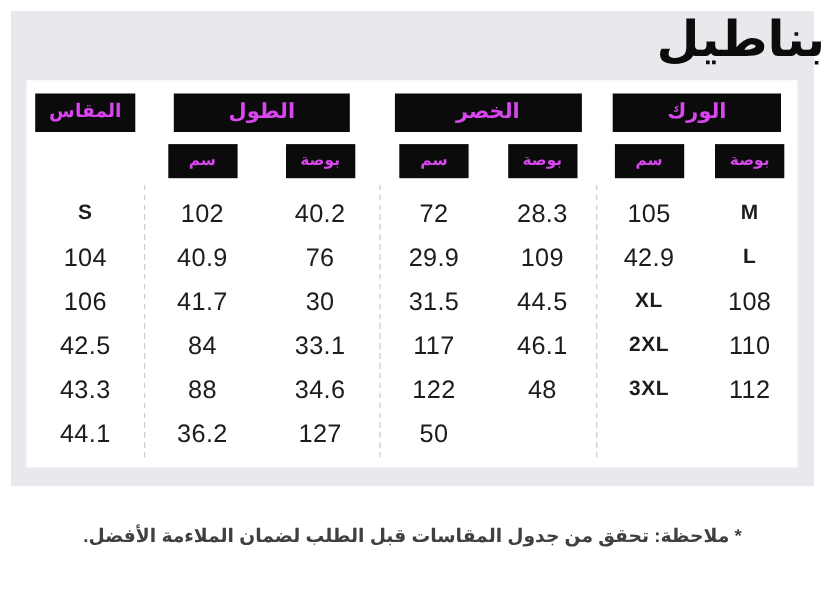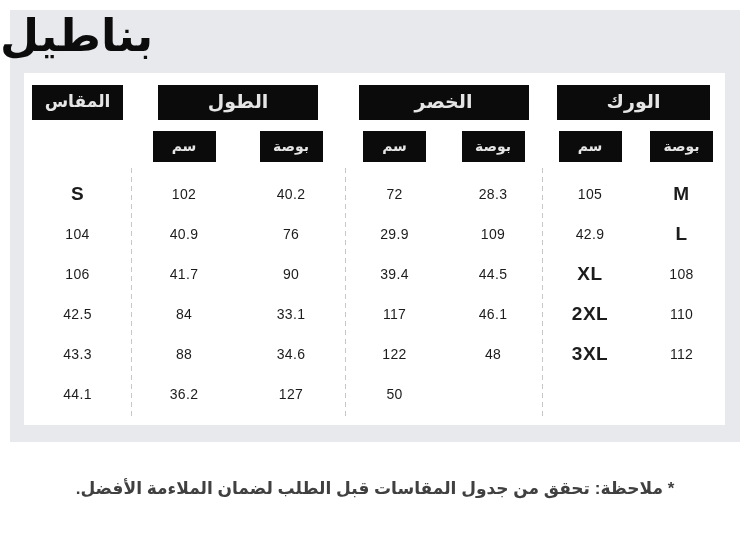--- a/index.html
+++ b/index.html
@@ -14,62 +14,62 @@
     position: absolute;
     left: 10px; top: 10px;
     width: 730px; height: 432px;
     background: #e8e9ed;
   }
   .title {
     position: absolute;
     left: 0; top: 2px;
     width: 750px; height: 68px;
     line-height: 68px;
-    text-align: left;
+    text-align: right;
     font-size: 45px;
     font-weight: bold;
     color: #0c0c0c;
     direction: rtl;
   }
   .panel {
     position: absolute;
     left: 24px; top: 73px;
     width: 701px; height: 352px;
     background: #ffffff;
   }
   .grid {
     display: grid;
     grid-template-columns: 107px 106px 108px 99px 98px 96px 87px;
     grid-template-rows: 47px 42px 12px repeat(6, 40px);
     width: 701px;
   }
   .hbox {
     background: #0b0b0b;
-    color: #e5e5e5;
+    color: #d946ef;
     display: flex;
     align-items: center;
     justify-content: center;
     align-self: end;
     justify-self: center;
     font-weight: bold;
     direction: rtl;
   }
   .hbox.group { height: 32px; font-size: 19px; grid-column: span 2; padding-bottom: 3px; }
   .hbox.size-h { height: 32px; width: 91px; font-size: 17px; padding-bottom: 3px; }
   .w-g1 { width: 160px; margin-top: 44px; }
   .w-g2 { width: 170px; }
   .w-g3 { width: 153px; }
   .hbox.unit { height: 29px; width: 63px; font-size: 14px; padding-bottom: 2px; }
   .spacer-cell { }
   .full-spacer { grid-column: 1 / -1; }
   .cell {
     display: flex;
     align-items: center;
     justify-content: center;
-    font-size: 14px;
+    font-size: 23px;
     color: #1c1c1c;
     letter-spacing: 0.3px;
   }
   .cell.size-cell {
     font-size: 19px;
     font-weight: 600;
     letter-spacing: 0.5px;
   }
   .vdash {
     position: absolute;
@@ -127,22 +127,22 @@
     <div class="cell">104</div>
     <div class="cell">40.9</div>
     <div class="cell">76</div>
     <div class="cell">29.9</div>
     <div class="cell">109</div>
     <div class="cell">42.9</div>
 
     <div class="cell size-cell">L</div>
     <div class="cell">106</div>
     <div class="cell">41.7</div>
-    <div class="cell">90</div>
-    <div class="cell">39.4</div>
+    <div class="cell">30</div>
+    <div class="cell">31.5</div>
     <div class="cell">44.5</div>
 
     <div class="cell size-cell">XL</div>
     <div class="cell">108</div>
     <div class="cell">42.5</div>
     <div class="cell">84</div>
     <div class="cell">33.1</div>
     <div class="cell">117</div>
     <div class="cell">46.1</div>
 

